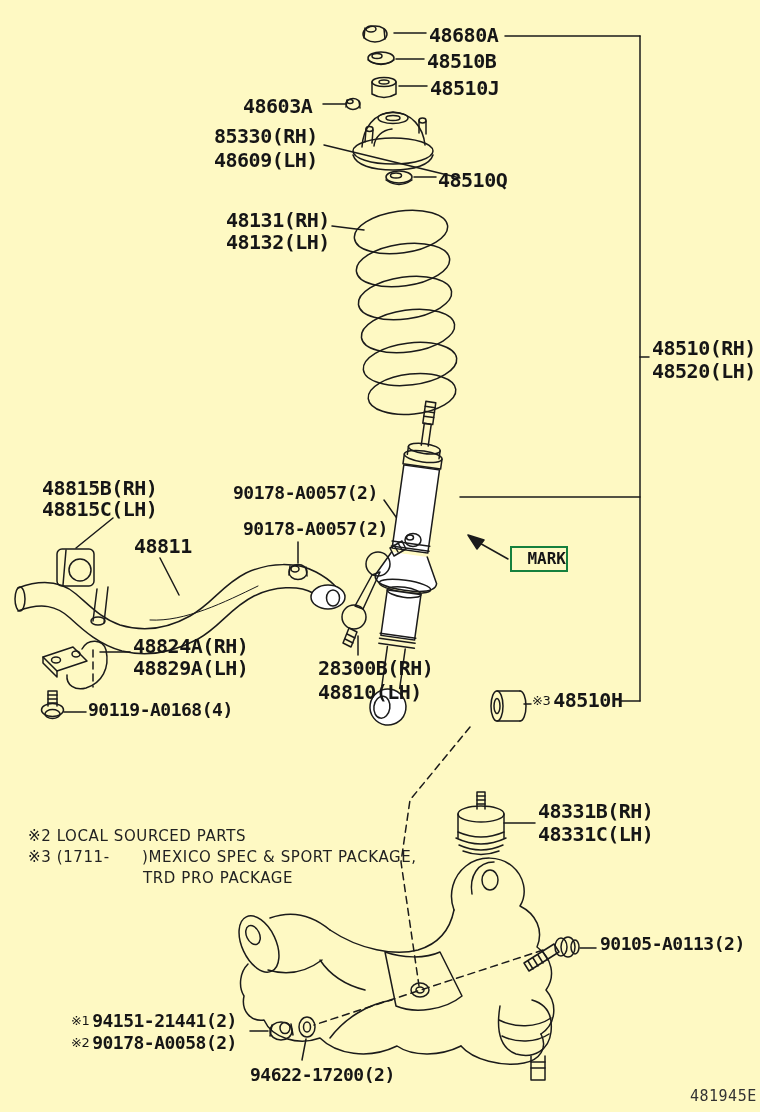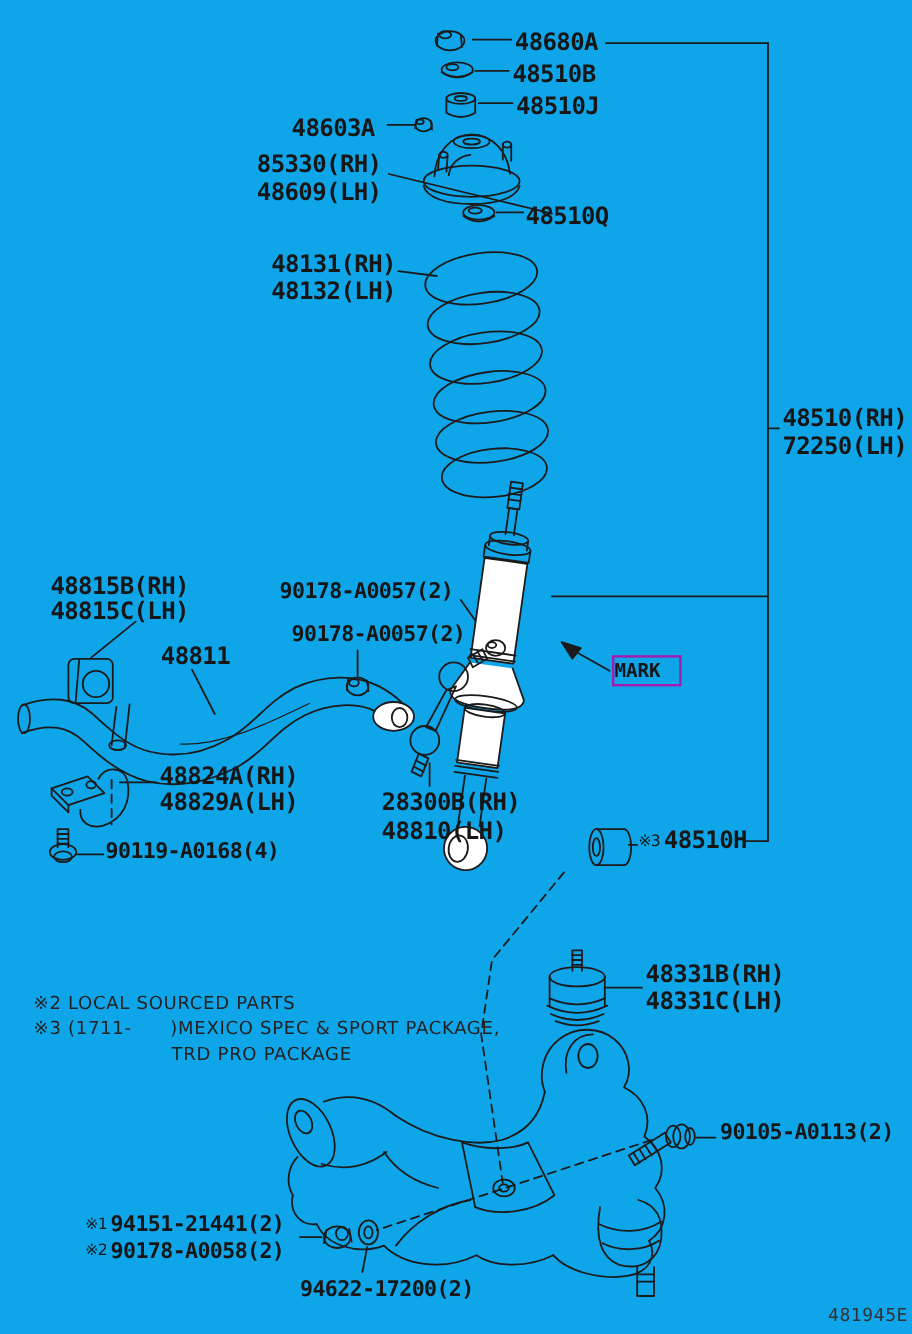--- a/index.html
+++ b/index.html
@@ -1,26 +1,26 @@
 <!DOCTYPE html>
 <html><head>
 <meta charset="utf-8">
 <style>
   html,body{margin:0;padding:0;background:#fff;}
-  #canvas{position:relative;width:760px;height:1112px;background:#0ea5e9;overflow:hidden;
+  #canvas{position:relative;width:760px;height:1112px;background:#fef9c3;overflow:hidden;
           font-family:"DejaVu Sans Mono",monospace;}
   #art{position:absolute;left:0;top:0;}
   .pn{position:absolute;font:bold 20px "DejaVu Sans Mono",monospace;color:#161616;
       line-height:20px;white-space:pre;letter-spacing:-0.5px;}
   .pn-18{font-size:18px;line-height:18px;}
   .note{position:absolute;font:15px "DejaVu Sans",sans-serif;color:#222;letter-spacing:0.6px;
         line-height:17px;white-space:pre;}
   .mk-sm{font:13px "DejaVu Sans",sans-serif;position:relative;top:-2px;margin-right:3px;}
-  .markbox{position:absolute;left:510px;top:546px;width:54px;height:22px;border:2px solid #a21caf;
-           font:bold 16px "DejaVu Sans Mono",monospace;color:#161616;text-align:left;line-height:22px;}
+  .markbox{position:absolute;left:510px;top:546px;width:54px;height:22px;border:2px solid #15803d;
+           font:bold 16px "DejaVu Sans Mono",monospace;color:#161616;text-align:right;line-height:22px;}
   .code{position:absolute;font:15px "DejaVu Sans Mono",monospace;color:#333;letter-spacing:0.5px;}
 </style>
 </head>
 <body>
 
 <div id="canvas">
 
   <svg id="art" width="760" height="1112" viewBox="0 0 760 1112">
     <g fill="none" stroke="#1b1b1b" stroke-width="1.5" stroke-linecap="round" stroke-linejoin="round">
 
@@ -244,21 +244,21 @@
   <div class="pn" style="left:429px;top:25px">48680A</div>
   <div class="pn" style="left:427px;top:51px">48510B</div>
   <div class="pn" style="left:430px;top:78px">48510J</div>
   <div class="pn" style="left:243px;top:96px">48603A</div>
   <div class="pn" style="left:214px;top:126px">85330(RH)</div>
   <div class="pn" style="left:214px;top:150px">48609(LH)</div>
   <div class="pn" style="left:438px;top:170px">48510Q</div>
   <div class="pn" style="left:226px;top:210px">48131(RH)</div>
   <div class="pn" style="left:226px;top:232px">48132(LH)</div>
   <div class="pn" style="left:652px;top:338px">48510(RH)</div>
-  <div class="pn" style="left:652px;top:361px">72250(LH)</div>
+  <div class="pn" style="left:652px;top:361px">48520(LH)</div>
   <div class="pn" style="left:42px;top:478px">48815B(RH)</div>
   <div class="pn" style="left:42px;top:499px">48815C(LH)</div>
   <div class="pn pn-18" style="left:233px;top:484px">90178-A0057(2)</div>
   <div class="pn pn-18" style="left:243px;top:520px">90178-A0057(2)</div>
   <div class="pn" style="left:134px;top:536px">48811</div>
   <div class="markbox">MARK</div>
   <div class="pn" style="left:133px;top:636px">48824A(RH)</div>
   <div class="pn" style="left:133px;top:658px">48829A(LH)</div>
   <div class="pn pn-18" style="left:88px;top:701px">90119-A0168(4)</div>
   <div class="pn" style="left:318px;top:658px">28300B(RH)</div>

